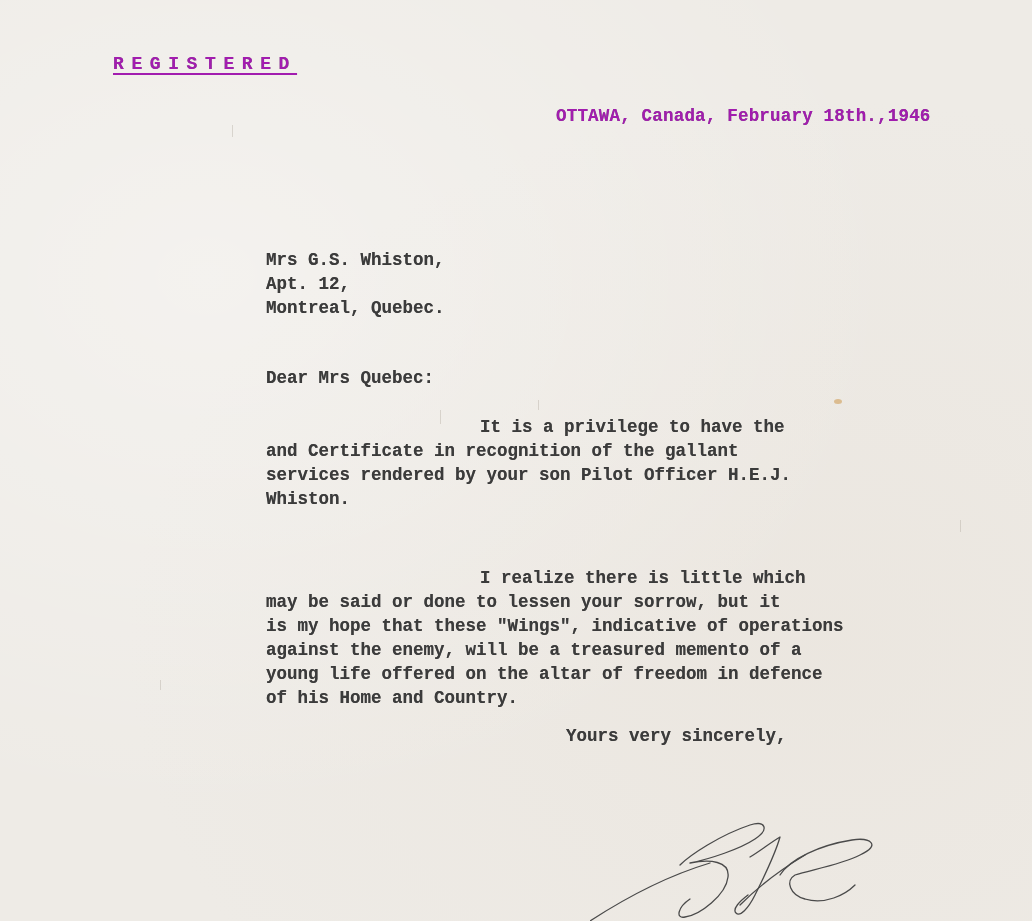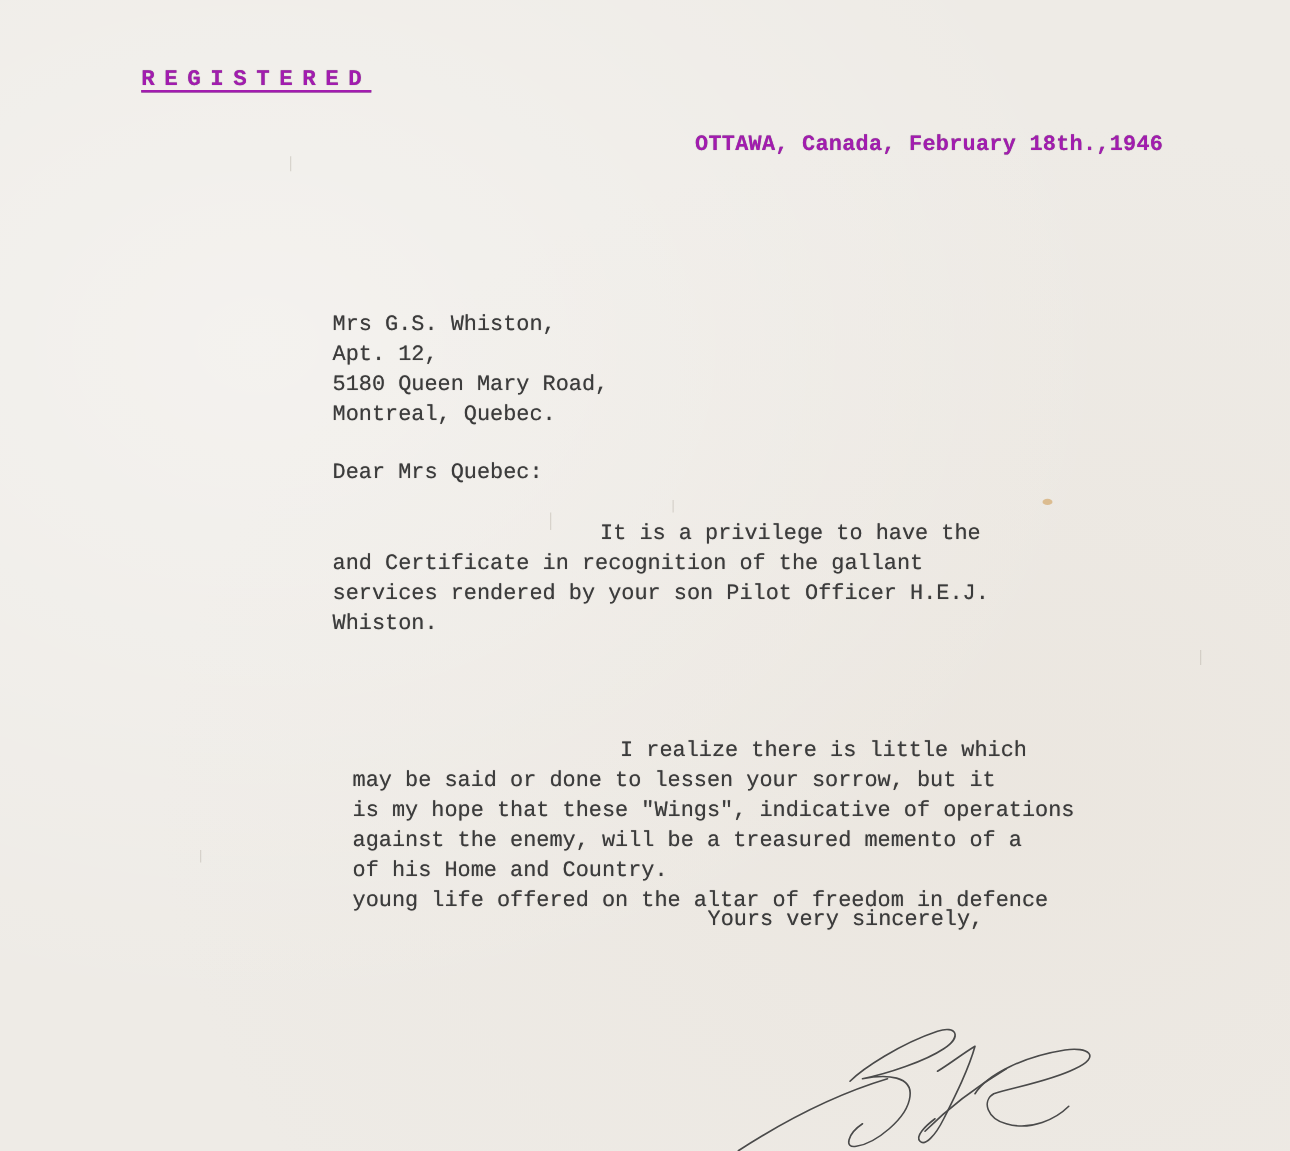--- a/index.html
+++ b/index.html
@@ -53,33 +53,33 @@
       margin-top: 32px;
     }
     .block {
       position: absolute;
       left: 266px;
     }
     .line {
       display: block;
       height: 24px;
       line-height: 24px;
-      font-weight: normal;
+      font-weight: bold;
       font-size: 17.5px;
       white-space: pre;
       color: #3b3b3b;
       text-shadow: 0 0 0.6px rgba(40,40,40,0.6);
     }
     .indent {
       padding-left: 214px;
     }
     .address { top: 248px; }
     .salutation { top: 366px; }
     .para1 { top: 415px; }
-    .para2 { top: 589px; margin-left: 16px; }
+    .para2 { top: 566px; }
     .closing {
       position: absolute;
       left: 566px;
       top: 724px;
     }
     .signature {
       position: absolute;
       left: 590px;
       top: 815px;
       width: 300px;
@@ -107,42 +107,41 @@
 <div class="fiber" style="left:160px;top:680px;height:10px;"></div>
 <div class="fiber" style="left:960px;top:520px;height:12px;"></div>
 <div class="spot"></div>
 
 <div class="type registered">REGISTERED</div>
 <div class="type dateline">OTTAWA, Canada, February 18th.,1946</div>
 
 <div class="block address">
   <span class="line">Mrs G.S. Whiston,</span>
   <span class="line">Apt. 12,</span>
-  <span class="line">5180 Queen Mary Road,</span>
   <span class="line">Montreal, Quebec.</span>
 </div>
 
 <div class="block salutation">
   <span class="line">Dear Mrs Quebec:</span>
 </div>
 
 <div class="block para1">
   <span class="line indent">It is a privilege to have the</span>
   <span class="line">and Certificate in recognition of the gallant</span>
   <span class="line">services rendered by your son Pilot Officer H.E.J.</span>
   <span class="line">Whiston.</span>
 </div>
 
 <div class="block para2">
   <span class="line indent">I realize there is little which</span>
   <span class="line">may be said or done to lessen your sorrow, but it</span>
   <span class="line">is my hope that these "Wings", indicative of operations</span>
   <span class="line">against the enemy, will be a treasured memento of a</span>
+  <span class="line">young life offered on the altar of freedom in defence</span>
   <span class="line">of his Home and Country.</span>
-  <span class="line">young life offered on the altar of freedom in defence</span>
 </div>
 
 <div class="closing">
   <span class="line">Yours very sincerely,</span>
 </div>
 
 <svg class="signature" viewBox="0 0 300 106" fill="none" stroke="#4a4a4a" stroke-width="1.3" stroke-linecap="round" stroke-linejoin="round">
 
   <path d="M0 106 C 40 80, 80 60, 120 48"></path>
 

